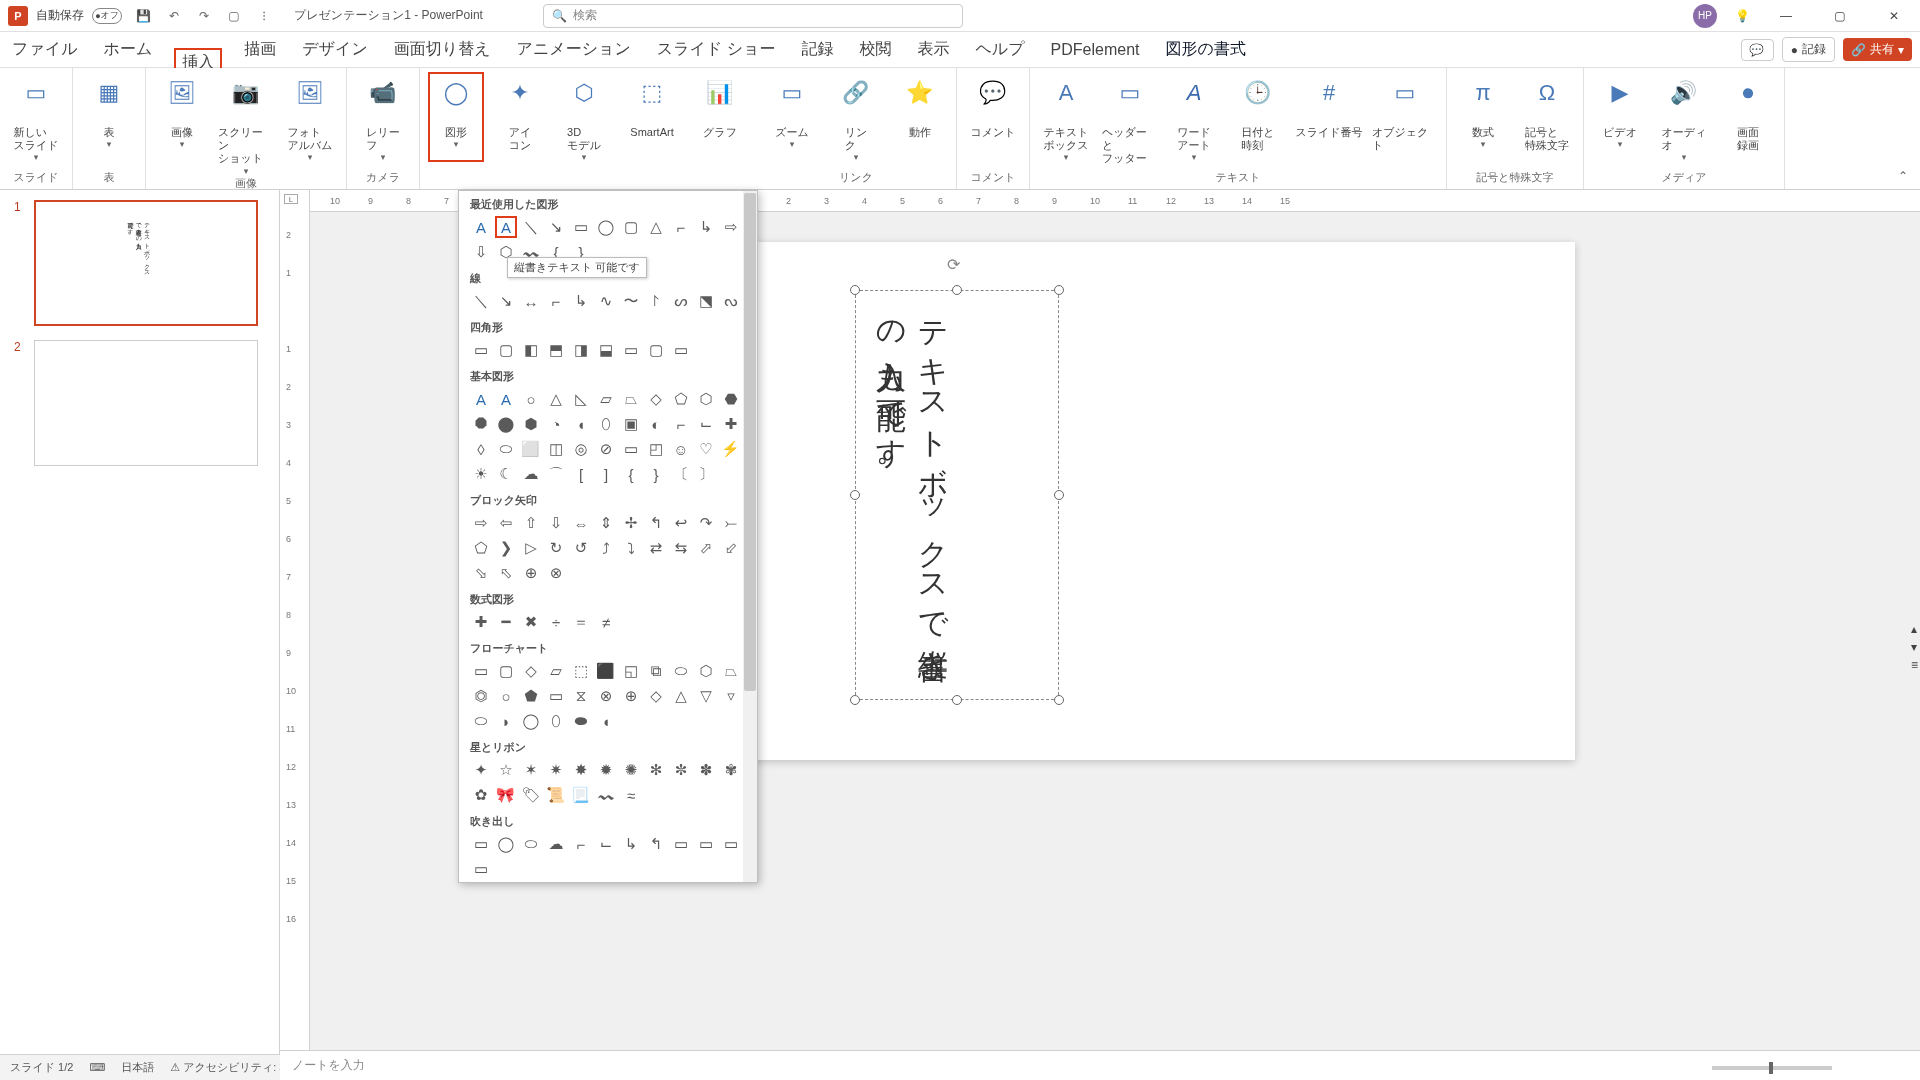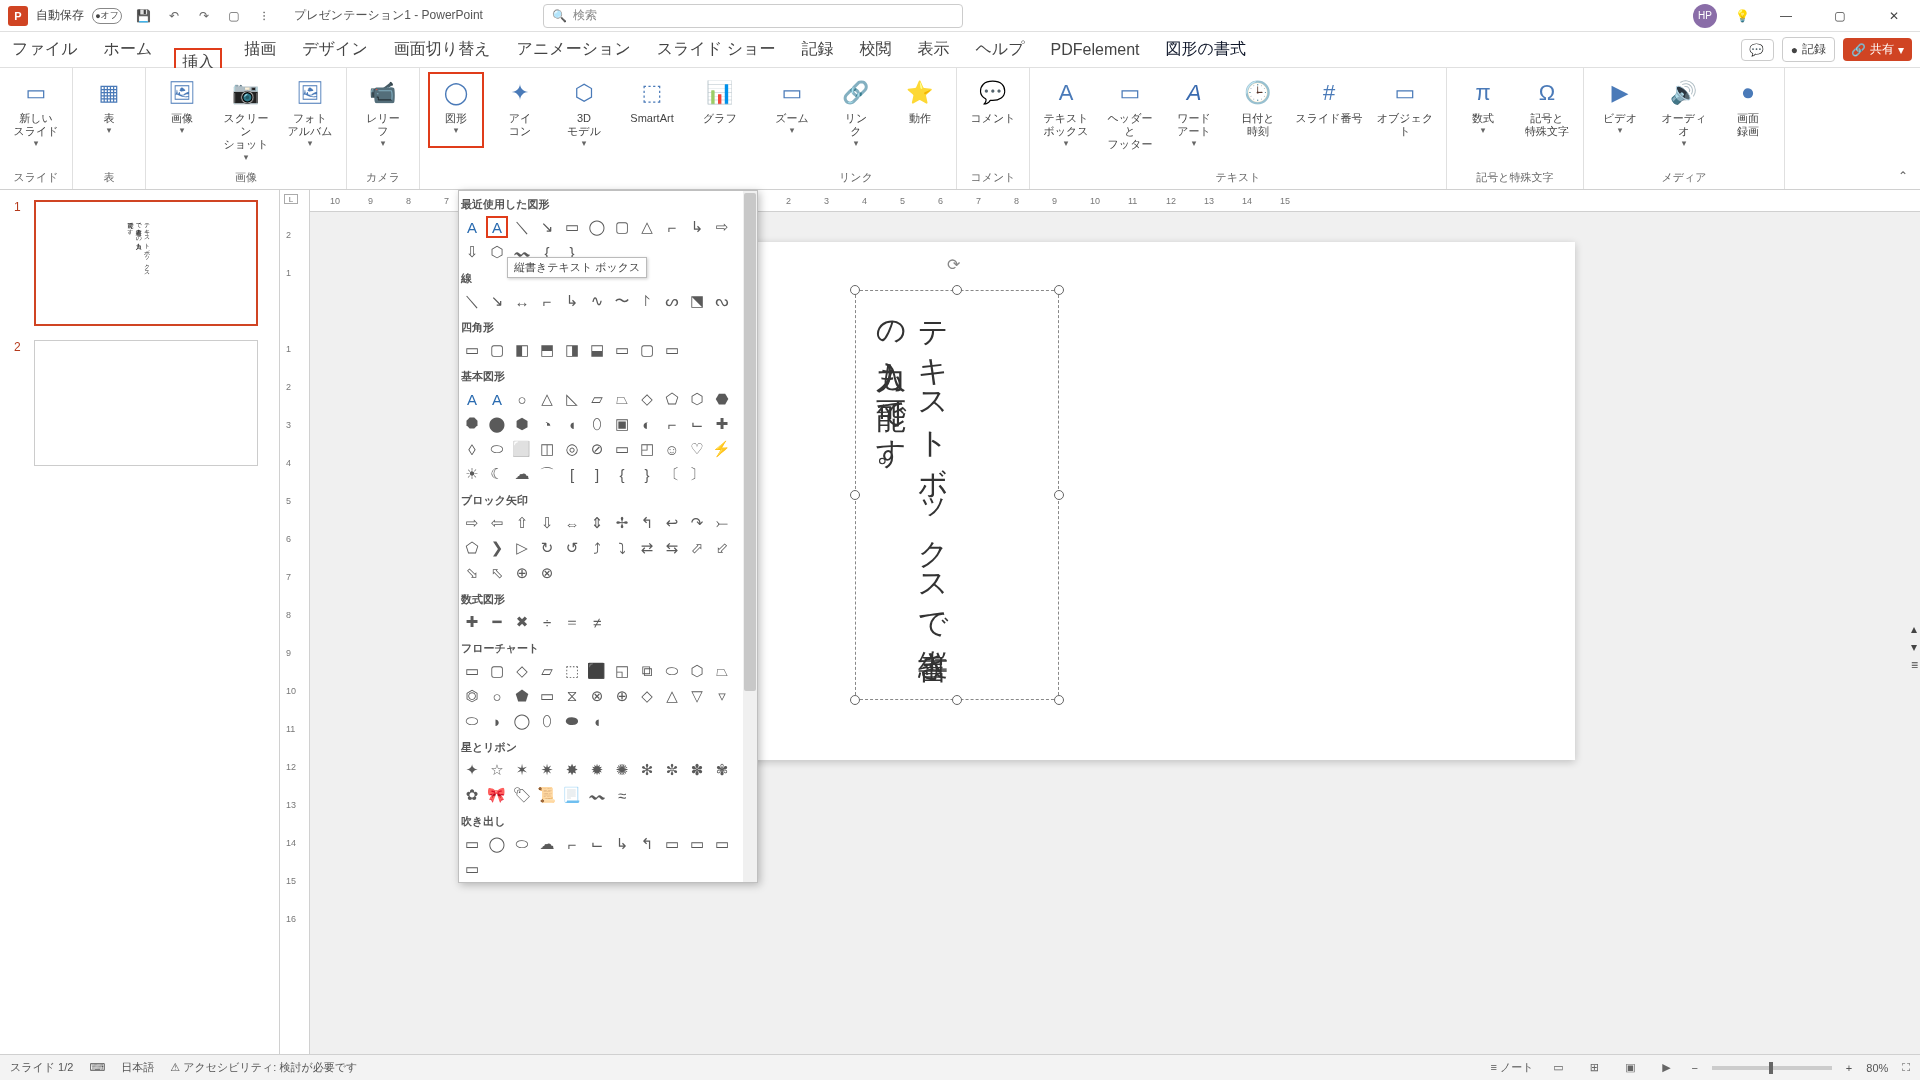--- a/index.html
+++ b/index.html
@@ -23,21 +23,21 @@
 .tabs .tab.fmt { color: #0f172a; }
 .tabs .rt { margin-left: auto; display: flex; gap: 8px; align-items: center; }
 .tabs .rt .btn { border: 1px solid #ccc; border-radius: 4px; padding: 3px 8px; display: flex; align-items: center; gap: 4px; background: #fff; }
 .tabs .rt .share { background: #d04423; color: #fff; border: none; }
 
 .ribbon { height: 122px; background: #fff; display: flex; border-bottom: 1px solid #d0d0d0; position: relative; }
 .group { border-right: 1px solid #e0e0e0; padding: 4px 8px 2px; display: flex; flex-direction: column; justify-content: space-between; }
 .group .items { display: flex; gap: 8px; }
 .rbtn { display: flex; flex-direction: column; align-items: center; justify-content: flex-start; width: 56px; cursor: pointer; padding-top: 4px; }
 .rbtn .icon { width: 34px; height: 34px; display: flex; align-items: center; justify-content: center; font-size: 22px; color: #4a7ab8; }
-.rbtn .lbl { font-size: 11px; text-align: center; line-height: 1.2; margin-top: 2px; color: #444; }
+.rbtn .lbl { font-size: 11px; line-height: 1.2; margin-top: 16px; color: #444; }
 .rbtn .chev { font-size: 9px; color: #666; }
 .group .glabel { font-size: 11px; color: #666; text-align: center; padding-bottom: 2px; }
 .rbtn.hl { border: 2px solid #e03c1a; padding-top: 2px; }
 .collapse-chev { position: absolute; right: 12px; bottom: 6px; font-size: 12px; color: #666; }
 
 .workarea { display: flex; height: calc(1080px - 32px - 36px - 122px - 26px); background: #f0f0f0; }
 .thumbs { width: 280px; background: #fff; border-right: 1px solid #d0d0d0; padding: 10px 14px; overflow: hidden; }
 .thumb-row { display: flex; gap: 8px; margin-bottom: 14px; }
 .thumb-num { font-size: 12px; color: #b53a1c; width: 12px; }
 .thumb { width: 224px; height: 126px; background: #fff; border: 1px solid #ccc; position: relative; }
@@ -57,21 +57,21 @@
 .textbox .h-tl { left: -6px; top: -6px; } .textbox .h-tr { right: -6px; top: -6px; }
 .textbox .h-bl { left: -6px; bottom: -6px; } .textbox .h-br { right: -6px; bottom: -6px; }
 .textbox .h-l { left: -6px; top: 50%; margin-top: -5px; } .textbox .h-r { right: -6px; top: 50%; margin-top: -5px; }
 .textbox .h-t { top: -6px; left: 50%; margin-left: -5px; } .textbox .h-b { bottom: -6px; left: 50%; margin-left: -5px; }
 .textbox .rotate { position: absolute; left: 50%; top: -36px; margin-left: -10px; width: 20px; height: 20px; color: #888; font-size: 16px; }
 .textbox .vtext { writing-mode: vertical-rl; text-orientation: upright; font-size: 30px; color: #333; padding: 10px 14px; line-height: 1.4; height: 100%; letter-spacing: 2px; }
 
 
 .shapes-dd { position: absolute; left: 458px; top: 190px; width: 300px; max-height: 860px; background: #fff; border: 1px solid #bfbfbf; box-shadow: 2px 2px 8px rgba(0,0,0,0.25); z-index: 50; overflow: hidden; }
 .shapes-dd .scroll { overflow-y: auto; max-height: 858px; }
-.shapes-dd .sect { padding: 6px 2px 2px; }
+.shapes-dd .sect { padding: 6px 11px 2px; }
 .shapes-dd .sect-title { font-size: 11px; font-weight: bold; color: #555; margin-bottom: 4px; }
 .shapes-dd .shape-grid { display: flex; flex-wrap: wrap; gap: 3px; }
 .shapes-dd .shape { width: 22px; height: 22px; display: flex; align-items: center; justify-content: center; font-size: 15px; color: #5a5a5a; cursor: pointer; border: 1px solid transparent; }
 .shapes-dd .shape.hl { border: 2px solid #e03c1a; }
 .shapes-dd .shape.blue { color: #2a6bb0; }
 .shapes-dd .tooltip { position: absolute; left: 48px; top: 66px; background: #fff; border: 1px solid #bbb; padding: 2px 6px; font-size: 11px; box-shadow: 1px 1px 3px rgba(0,0,0,0.2); z-index: 60; }
 .shapes-dd .dd-scrollbar { position: absolute; right: 0; top: 0; width: 14px; height: 100%; background: #f0f0f0; }
 .shapes-dd .dd-thumb { position: absolute; right: 1px; top: 2px; width: 12px; height: 72%; background: #c8c8c8; border-radius: 2px; }
 
 .notes-bar { position: absolute; left: 280px; right: 0; bottom: 0; height: 30px; border-top: 1px solid #d0d0d0; background: #fff; display: flex; align-items: center; padding: 0 12px; color: #888; }
@@ -399,27 +399,30 @@
         </div>
       </div>
     </div>
     <div class="rside-btns">
       <div>▴</div>
       <div>▾</div>
       <div>≡</div>
     </div>
   </div>
 
+  <div class="notes-bar">
+    <span>ノートを入力</span>
+  </div>
 </div>
 
 <div class="shapes-dd">
   <div class="dd-scrollbar">
       <div class="dd-thumb"></div>
     </div>
-  <div class="tooltip">縦書きテキスト ボックス</div>
+  <div class="tooltip">縦書きテキスト 可能です</div>
   <div class="scroll">
     <div class="sect">
         <div class="sect-title">最近使用した図形</div>
       <div class="shape-grid">
         <div class="shape blue">A</div>
         <div class="shape hl blue">A</div>
         <div class="shape">＼</div>
         <div class="shape">↘</div>
         <div class="shape">▭</div>
         <div class="shape">◯</div>

